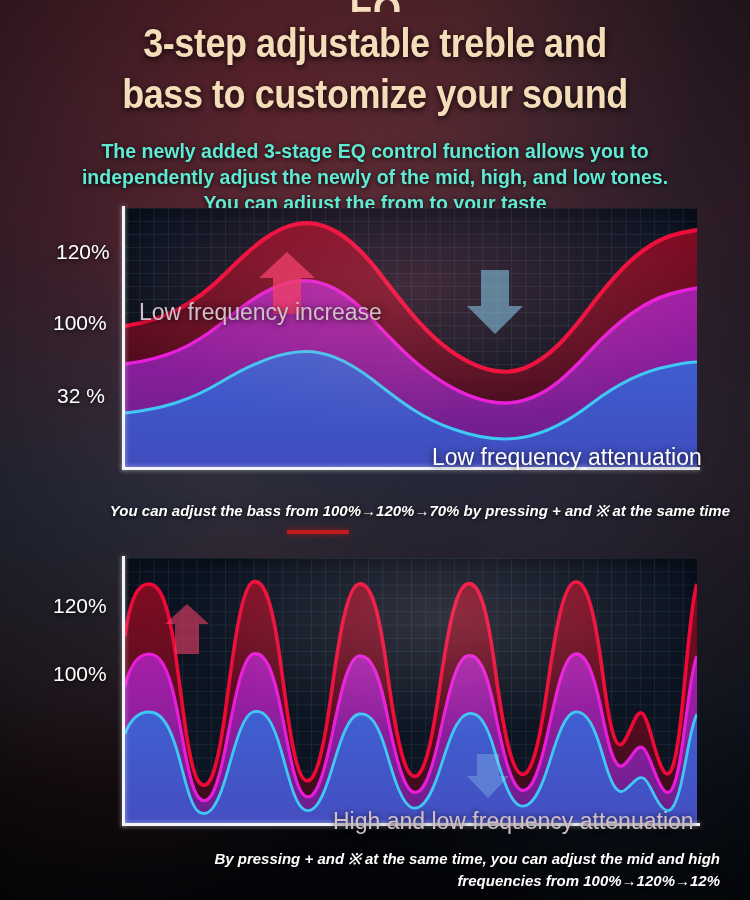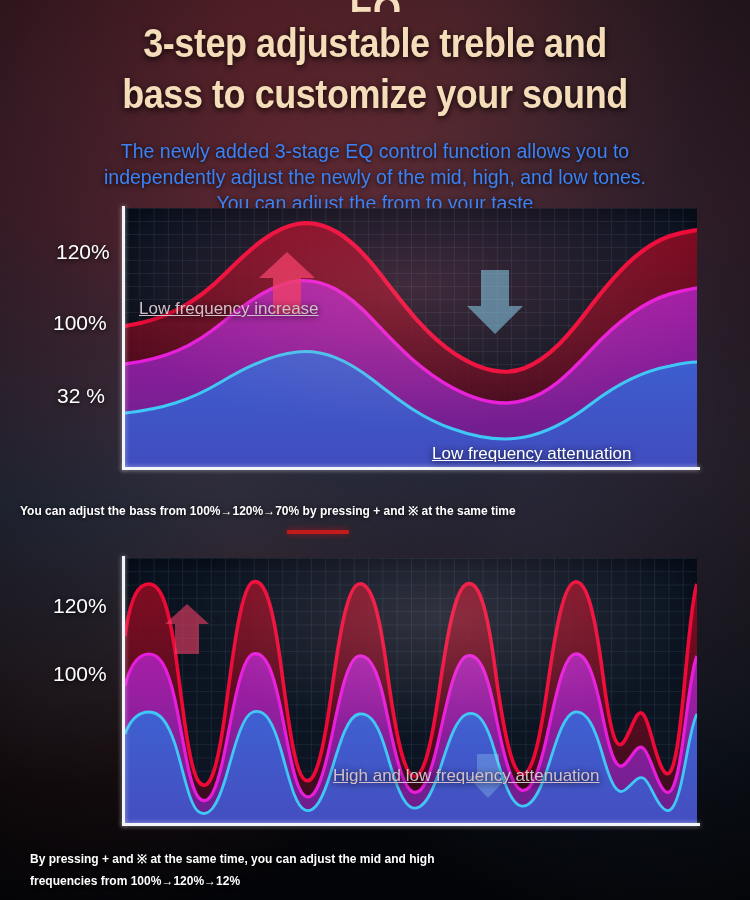--- a/index.html
+++ b/index.html
@@ -31,37 +31,37 @@
 
   
   .clip-top{position:absolute;left:0;top:-14px;width:750px;height:26px;overflow:hidden;}
   .clip-top span{display:block;text-align:center;font-size:42px;font-weight:bold;
     color:#f6dfbe;font-stretch:condensed;transform:scaleX(.86);letter-spacing:-1px;}
   .headline{position:absolute;left:0;top:18px;width:750px;text-align:center;
     color:#f5ddba;font-weight:bold;font-size:40px;line-height:51px;
     letter-spacing:-0.5px;text-shadow:0 2px 7px rgba(0,0,0,.85);}
   .headline div{transform:scaleX(.9);}
   .subtitle{position:absolute;left:22px;top:138px;width:706px;text-align:center;
-    color:#3b82f6;font-size:19.5px;line-height:26px;font-weight:400;
+    color:#5eead4;font-size:19.5px;line-height:26px;font-weight:700;
     text-shadow:0 1px 5px rgba(0,0,0,.9);}
 
   
   .chart{position:absolute;}
   .chart .plot{position:absolute;left:0;top:0;overflow:hidden;
     background:linear-gradient(180deg,#0a1220 0%,#0b1420 45%,#0d1524 100%);
     box-shadow:inset 0 0 26px rgba(0,0,0,.55);}
   .axis-v{position:absolute;background:#f2f4f8;box-shadow:0 0 5px rgba(255,255,255,.55);}
   .axis-h{position:absolute;background:#f2f4f8;box-shadow:0 0 5px rgba(255,255,255,.55);}
   .ylab{position:absolute;color:#fff;font-size:21px;font-weight:500;
     text-shadow:0 1px 5px rgba(0,0,0,.9);white-space:nowrap;}
-  .ann{position:absolute;font-size:17px;color:#fff;white-space:nowrap;
-    text-shadow:0 1px 6px rgba(0,0,0,.85);text-decoration:underline;}
+  .ann{position:absolute;font-size:23px;color:#fff;white-space:nowrap;
+    text-shadow:0 1px 6px rgba(0,0,0,.85);}
   .ann.dim{color:#d2bfc9;}
-  .caption{position:absolute;text-align:left;color:#fff;font-weight:bold;
-    font-size:12px;line-height:22px;text-shadow:0 1px 4px rgba(0,0,0,.9);}
+  .caption{position:absolute;text-align:right;color:#fff;font-weight:bold;
+    font-size:15px;line-height:22px;text-shadow:0 1px 4px rgba(0,0,0,.9);font-style:italic;}
   .divider{position:absolute;height:4px;background:#c21b1b;border-radius:1px;
     box-shadow:0 0 6px rgba(200,20,20,.65);}
   svg{display:block;}
 </style>
 </head>
 <body>
 
 <div class="stage">
   <div class="bg"></div>
   <div class="bg-vignette"></div>
@@ -224,20 +224,20 @@
         </g>
       </svg>
     </div>
 
     <div class="axis-v" style="left:122px;top:556px;width:3px;height:270px;"></div>
     <div class="axis-h" style="left:122px;top:823px;width:578px;height:3px;"></div>
 
     <div class="ylab" style="left:53px;top:594px;">120%</div>
     <div class="ylab" style="left:53px;top:662px;">100%</div>
 
-    <div class="ann dim" style="left:333px;top:766px;text-align:right;">High and low frequency attenuation</div>
+    <div class="ann dim" style="left:333px;top:808px;text-align:right;">High and low frequency attenuation</div>
 
     <div class="caption" style="left:30px;top:848px;width:690px;">
       <div>By pressing + and ※ at the same time, you can adjust the mid and high</div>
       <div>frequencies from 100%→120%→12%</div>
     </div>
   </div>
 </div>
 
 </body></html>

